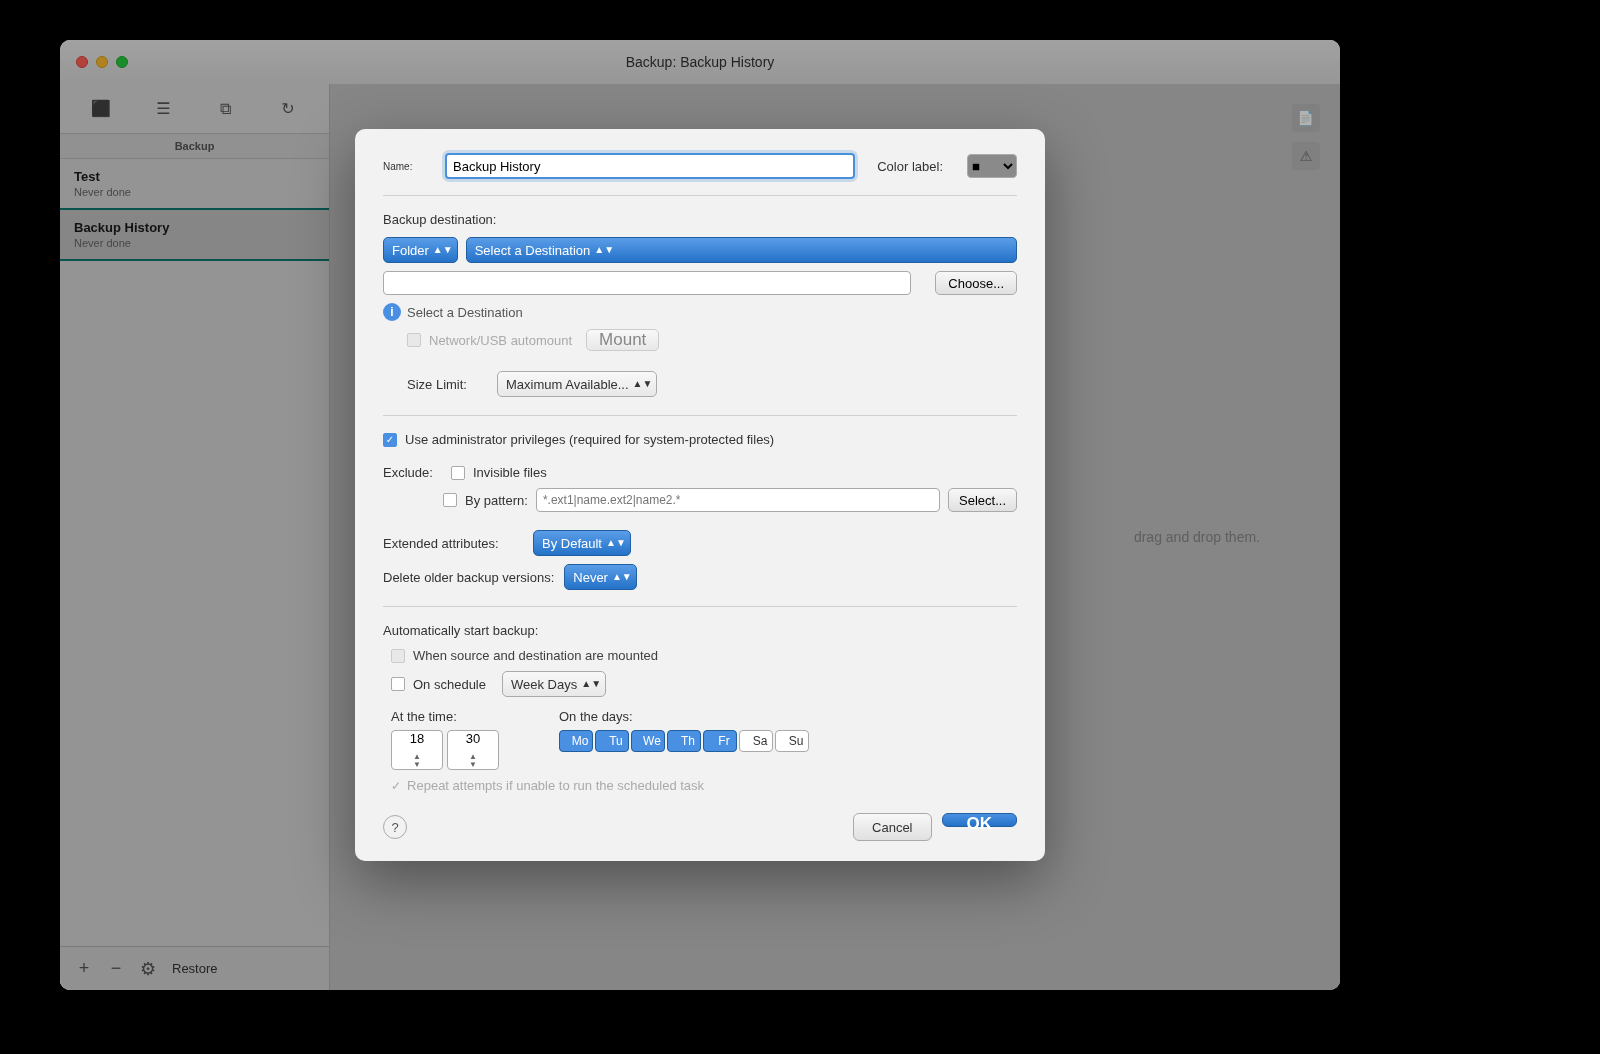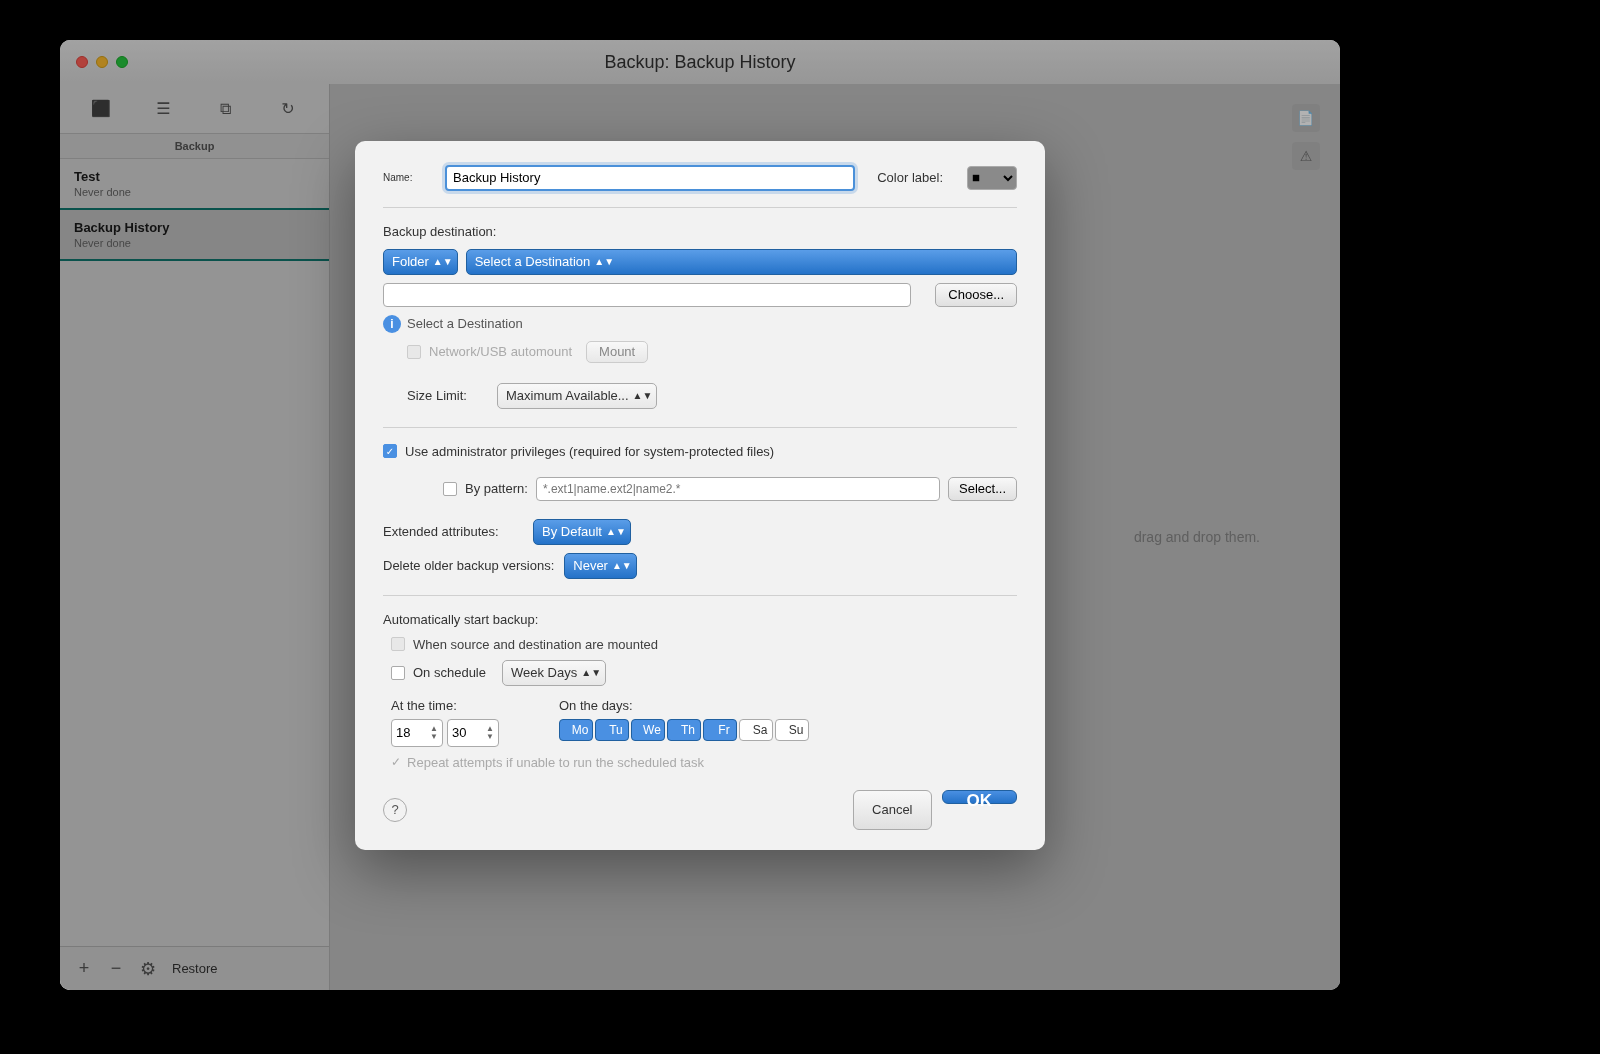--- a/index.html
+++ b/index.html
@@ -46,21 +46,21 @@
       border-radius: 50%;
     }
     .tl-close { background: #ff5f57; border: 1px solid #e0443e; }
     .tl-minimize { background: #febc2e; border: 1px solid #d4a017; }
     .tl-maximize { background: #28c840; border: 1px solid #1aab29; }
 
     .window-title {
       position: absolute;
       left: 50%;
       transform: translateX(-50%);
-      font-size: 18px;
+      font-size: 14px;
       color: #333;
       font-weight: 500;
     }
 
     
     .app-content {
       display: flex;
       height: calc(100% - 44px);
     }
 
@@ -372,21 +372,21 @@
       font-size: 13px;
       color: #aaa;
     }
 
     .mount-btn {
       height: 22px;
       padding: 0 12px;
       border: 1px solid #ccc;
       border-radius: 5px;
       background: linear-gradient(to bottom, #f8f8f8, #e8e8e8);
-      font-size: 13px;
+      font-size: 17px;
       color: #888;
       cursor: default;
       margin-left: 6px;
     }
 
     .size-limit-row {
       display: flex;
       align-items: center;
       gap: 10px;
       padding-left: 24px;
@@ -547,29 +547,30 @@
     }
 
     .time-inputs {
       display: flex;
       align-items: center;
       gap: 4px;
     }
 
     .time-spinner {
       width: 52px;
-      height: 28px;
+      height: 40px;
       border: 1px solid #aaa;
       border-radius: 4px;
       background: white;
       display: flex;
       align-items: center;
       justify-content: space-between;
       padding: 0 4px;
       font-size: 13px;
+      flex-direction: column;
     }
 
     .spinner-arrows {
       display: flex;
       flex-direction: column;
       font-size: 8px;
       line-height: 1;
       color: #666;
     }
 
@@ -638,21 +639,21 @@
       align-items: center;
       justify-content: center;
     }
 
     .footer-actions {
       display: flex;
       gap: 10px;
     }
 
     .cancel-btn {
-      height: 40px;
+      height: 28px;
       padding: 0 18px;
       border: 1px solid #aaa;
       border-radius: 6px;
       background: linear-gradient(to bottom, #f8f8f8, #e0e0e0);
       font-size: 13px;
       cursor: pointer;
       color: #333;
     }
 
     .ok-btn {
@@ -806,20 +807,25 @@
       </div>
 
       <div class="modal-divider"></div>
 
       <div class="admin-row modal-section">
         <div class="checkbox-checked">✓</div>
         <span class="admin-label">Use administrator privileges (required for system-protected files)</span>
       </div>
 
       <div class="modal-section">
+        <div class="exclude-row">
+          <span class="exclude-label">Exclude:</span>
+          <div class="checkbox-unchecked"></div>
+          <span class="admin-label">Invisible files</span>
+        </div>
         <div class="pattern-row">
           <div class="checkbox-unchecked"></div>
           <span class="admin-label">By pattern:</span>
           <input class="pattern-input" type="text" placeholder="*.ext1|name.ext2|name2.*" style="">
           <button class="select-btn">Select...</button>
         </div>
       </div>
 
       <div class="attr-row">
         <span class="attr-label">Extended attributes:</span>

